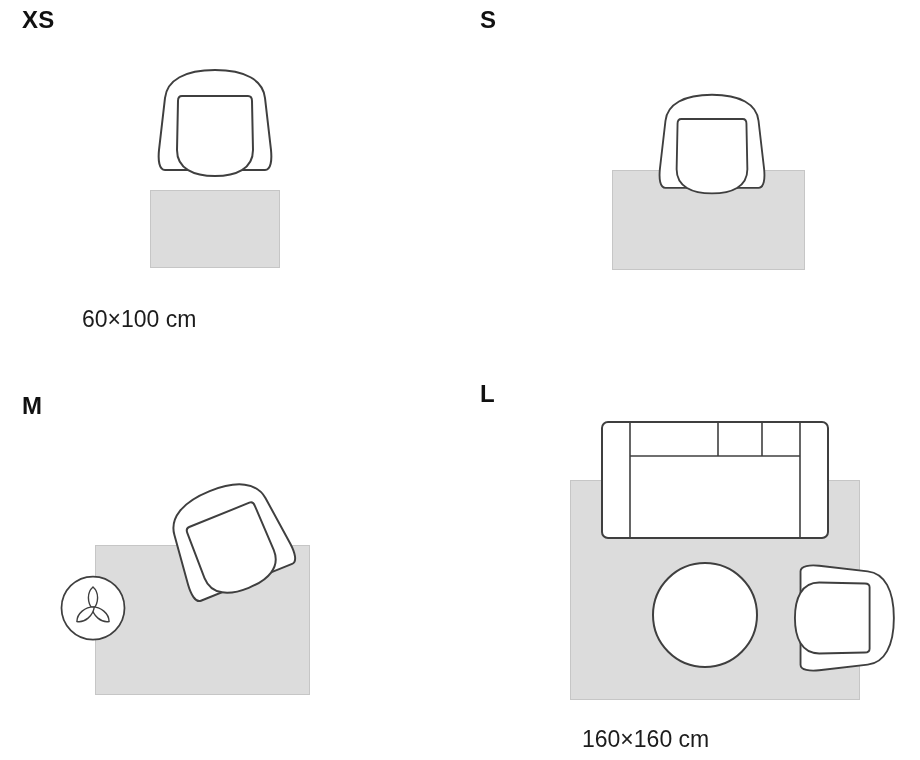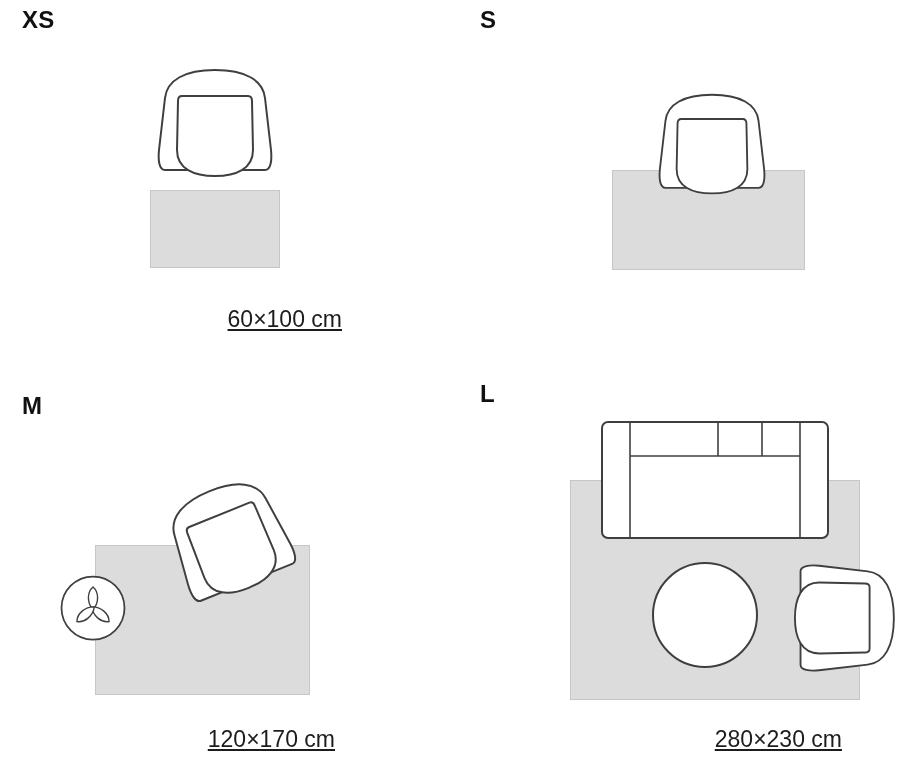--- a/index.html
+++ b/index.html
@@ -9,21 +9,21 @@
   }
   .cell{position:absolute;width:460px;height:380px;}
   .cell-xs{left:0;top:0;padding-left:26px;}
   .cell-s{left:460px;top:0;}
   .cell-m{left:0;top:380px;}
   .cell-l{left:460px;top:380px;}
   .size-label{
     position:absolute;font-weight:700;font-size:24px;color:#111111;letter-spacing:.3px;
   }
   .caption{
-    position:absolute;font-size:23px;color:#1c1c1c;text-align:right;width:260px;text-decoration:underline;
+    position:absolute;font-size:23px;color:#1c1c1c;text-align:left;width:260px;
   }
   .rug{position:absolute;background:#dcdcdc;border:1px solid #c6c6c6;box-sizing:border-box;}
   .furn{position:absolute;overflow:visible;}
   .chair-m{transform:rotate(-22deg);}
   .chair-l{transform:rotate(90deg);}
 </style>
 </head>
 <body>
 
 <svg width="0" height="0" style="position:absolute" aria-hidden="true">
@@ -73,31 +73,30 @@
 
   <div class="cell cell-m">
     <div class="size-label" style="left:22px;top:12px">M</div>
     <div class="rug" style="left:95px;top:165px;width:215px;height:150px"></div>
     <svg class="furn chair-m" style="left:168px;top:90px" width="118" height="128" viewBox="0 0 120 130">
         <use href="#chair-shape"></use>
       </svg>
     <svg class="furn" style="left:58px;top:193px" width="70" height="70" viewBox="0 0 80 80">
         <use href="#plant-shape"></use>
       </svg>
-    <div class="caption" style="left:75px;top:346px">120×170 cm</div>
   </div>
 
   <div class="cell cell-l">
     <div class="size-label" style="left:20px;top:0px">L</div>
     <div class="rug" style="left:110px;top:100px;width:290px;height:220px"></div>
     <svg class="furn" style="left:140px;top:40px" width="230" height="120" viewBox="0 0 230 120">
         <use href="#sofa-shape"></use>
       </svg>
     <svg class="furn" style="left:191px;top:181px" width="108" height="108" viewBox="0 0 108 108">
         <use href="#table-shape"></use>
       </svg>
     <svg class="furn chair-l" style="left:334px;top:177px" width="112" height="122" viewBox="0 0 120 130">
         <use href="#chair-shape"></use>
       </svg>
-    <div class="caption" style="left:122px;top:346px">280×230 cm</div>
+    <div class="caption" style="left:122px;top:346px">160×160 cm</div>
   </div>
 
 </div>
 
 </body></html>

